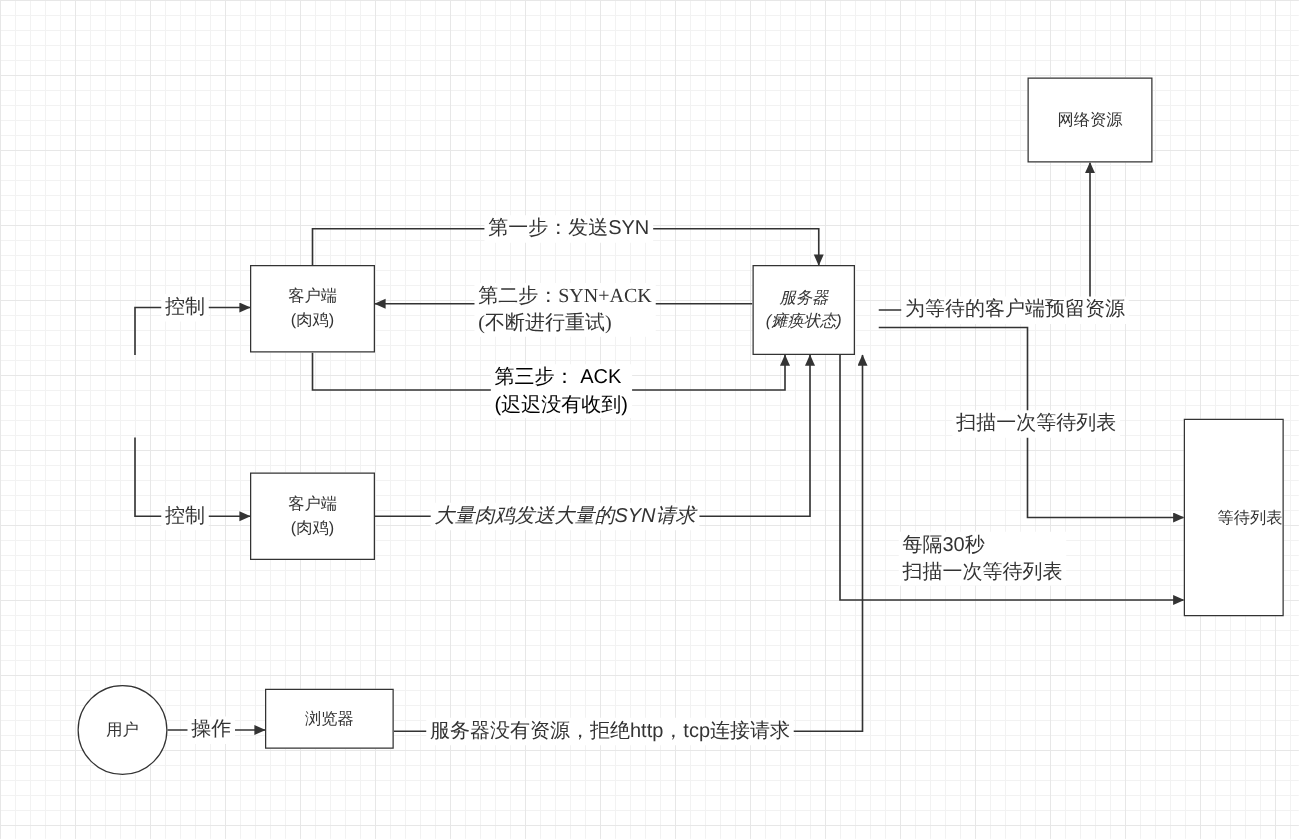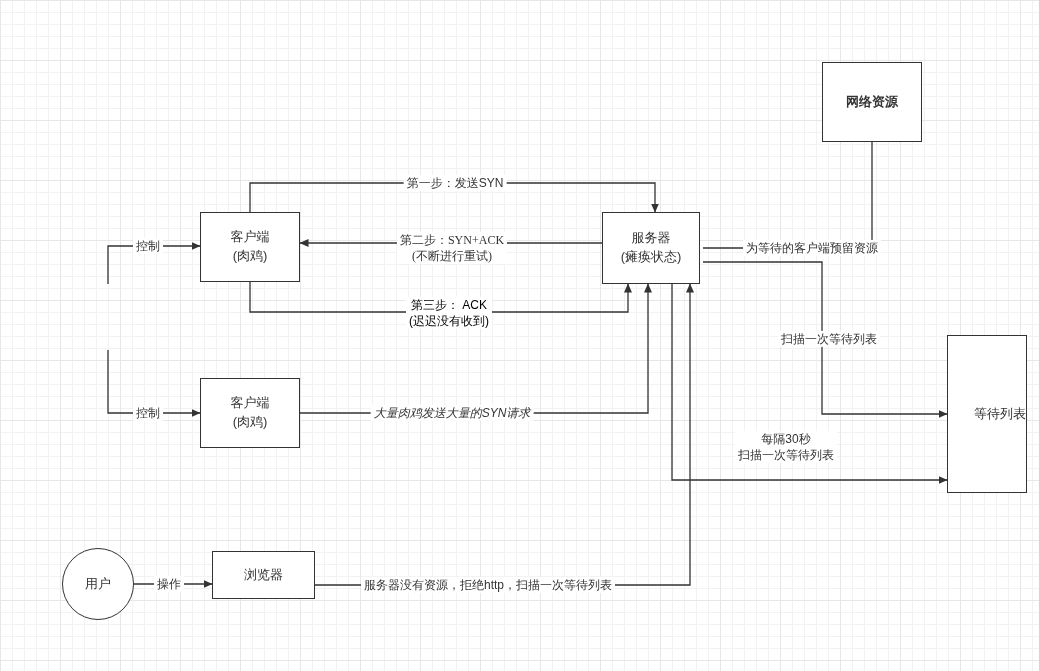--- a/index.html
+++ b/index.html
@@ -18,22 +18,22 @@
   .node{
     position:absolute;box-sizing:border-box;
     background:#ffffff;border:1px solid #333333;
     display:flex;flex-direction:column;align-items:center;justify-content:center;
     font-size:13px;color:#333333;line-height:1.45;text-align:center;
   }
   .node.circle{border-radius:50%;}
   .elabel{
     position:absolute;transform:translate(-50%,-50%);
     background:#ffffff;padding:0 3px;
-    font-size:12px;color:#333333;line-height:1.35;
-    text-align:center;white-space:nowrap;
+    font-size:16px;color:#333333;line-height:1.35;
+    text-align:left;white-space:nowrap;
   }
   .elabel.red{color:#000000;}
 </style>
 </head>
 <body>
 
 <div id="canvas">
 
   <svg class="wires" viewBox="0 0 1039 671">
     <defs>
@@ -60,26 +60,26 @@
   <div class="node" style="left:200px;top:212px;width:100px;height:70px;">
     <span>客户端</span>
     <span>(肉鸡)</span>
   </div>
 
   <div class="node" style="left:200px;top:378px;width:100px;height:70px;">
     <span>客户端</span>
     <span>(肉鸡)</span>
   </div>
 
-  <div class="node" style="left:602px;top:212px;width:98px;height:72px;">
+  <div class="node" style="left:602px;top:212px;width:82px;height:72px;font-style:italic;">
     <span>服务器</span>
     <span>(瘫痪状态)</span>
   </div>
 
-  <div class="node" style="left:822px;top:62px;width:100px;height:80px;font-weight:bold;">
+  <div class="node" style="left:822px;top:62px;width:100px;height:68px;">
     <span>网络资源</span>
   </div>
 
   <div class="node" style="left:947px;top:335px;width:80px;height:158px;align-items:flex-end;">
     <span>等待列表</span>
   </div>
 
   <div class="node" style="left:212px;top:551px;width:103px;height:48px;">
     <span>浏览器</span>
   </div>
@@ -106,15 +106,15 @@
 
   <div class="elabel" style="left:452px;top:413px;font-style:italic;">大量肉鸡发送大量的SYN请求</div>
   <div class="elabel" style="left:812px;top:248px;">为等待的客户端预留资源</div>
   <div class="elabel" style="left:829px;top:339px;">扫描一次等待列表</div>
 
   <div class="elabel" style="left:786px;top:447px;">
     <div>每隔30秒</div>
     <div>扫描一次等待列表</div>
   </div>
 
-  <div class="elabel" style="left:488px;top:585px;">服务器没有资源，拒绝http，扫描一次等待列表</div>
+  <div class="elabel" style="left:488px;top:585px;">服务器没有资源，拒绝http，tcp连接请求</div>
 
 </div>
 
 </body></html>

